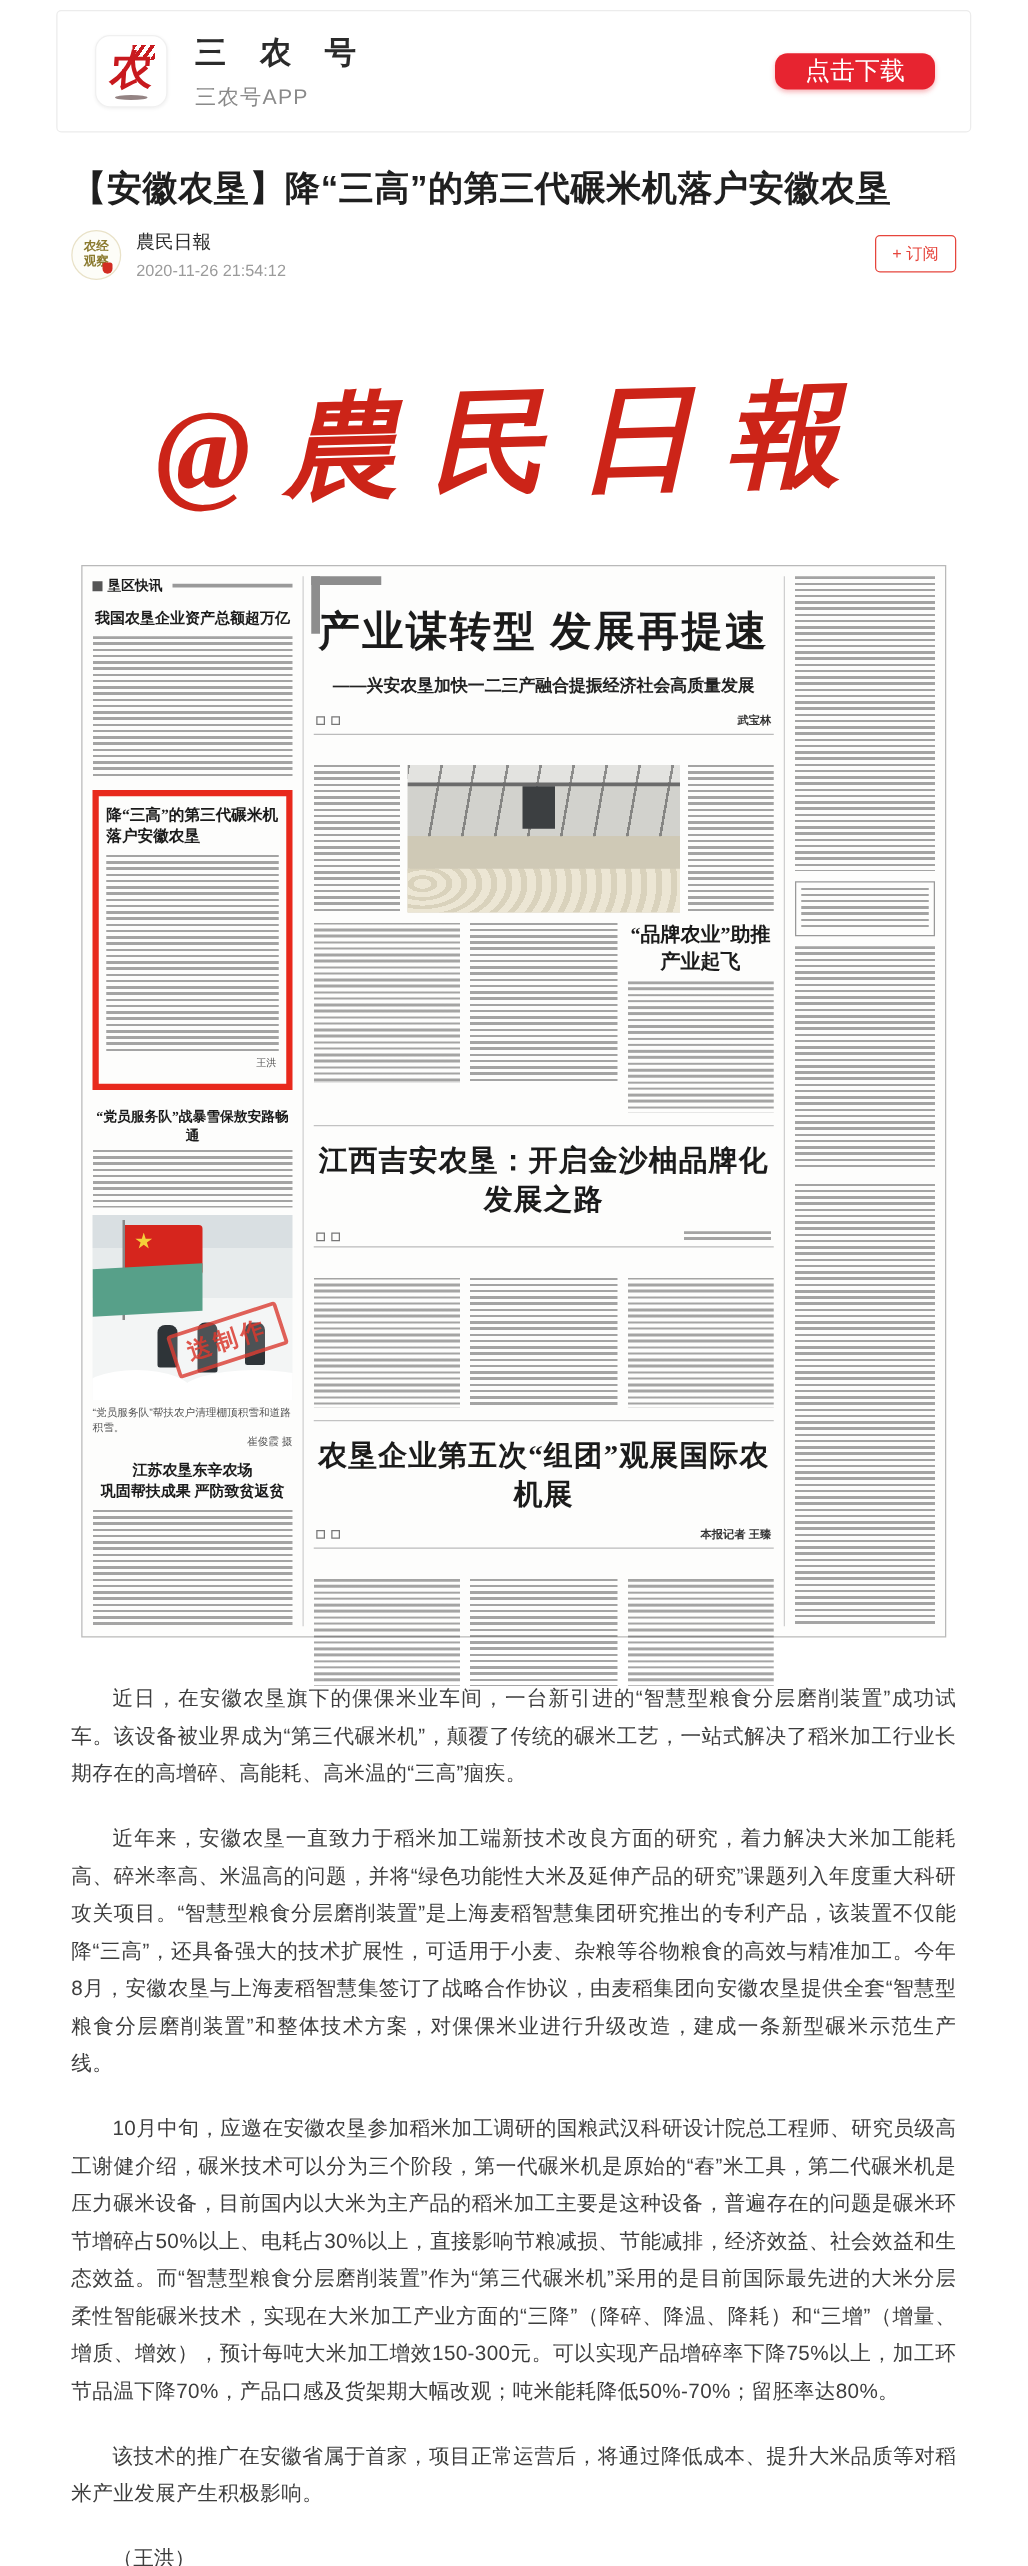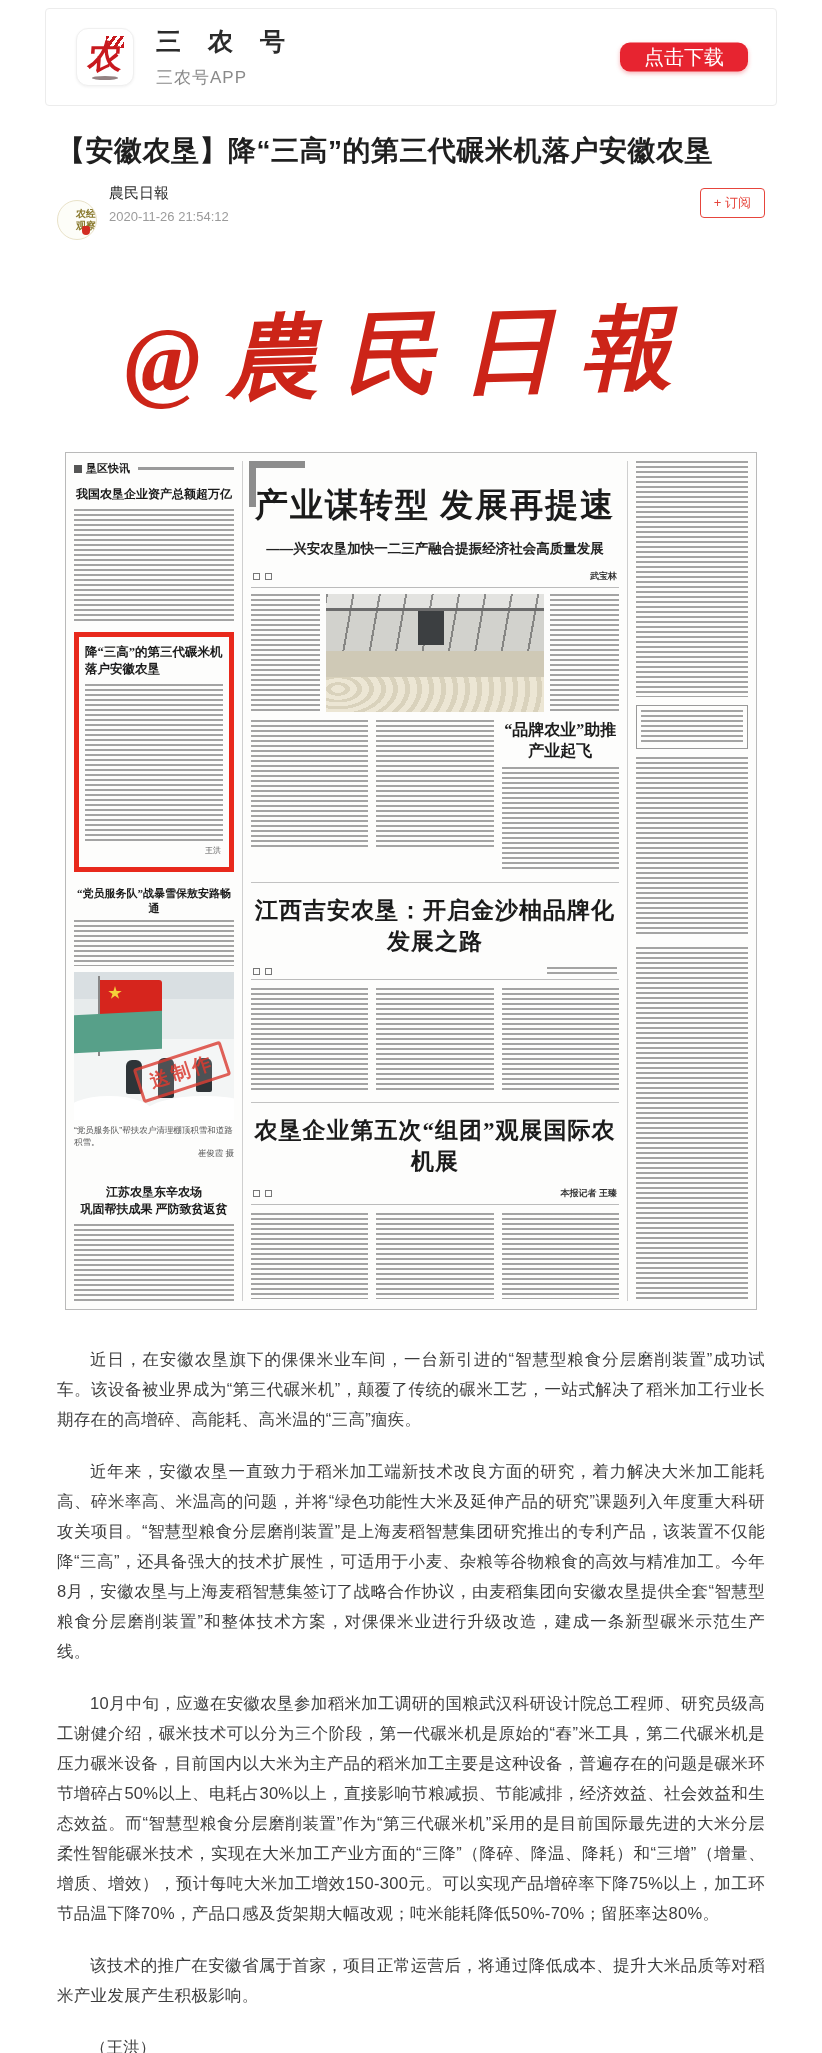--- a/index.html
+++ b/index.html
@@ -20,22 +20,22 @@
   .app-titles { margin-left:22px; }
   .app-name { font-size:25px; font-weight:bold; color:#2b2b2b; letter-spacing:10px; }
   .app-sub { font-size:17px; color:#8a8a8a; margin-top:8px; letter-spacing:1px; }
   .download-btn { position:absolute; right:28px; top:50%; transform:translateY(-50%);
     background:#e72430; color:#fff; font-size:20px; padding:1px 24px; border:none; border-radius:10px;
     box-shadow:0 2px 4px rgba(231,36,48,.35); cursor:pointer; }
 
   
   .article-title { margin:26px 57px 0; font-size:28px; font-weight:bold; color:#1f1f1f; letter-spacing:.5px; }
   .author-row { margin:14px 57px 0; position:relative; height:46px; }
-  .avatar { position:absolute; left:0; top:16px; width:40px; height:40px; border-radius:50%;
-    border:1px solid #e9e2c8; background:#fdfdf8; overflow:hidden; text-align:right; cursor:pointer; }
+  .avatar { position:absolute; left:0; top:0; width:40px; height:40px; border-radius:50%;
+    border:1px solid #e9e2c8; background:#fdfdf8; overflow:hidden; text-align:center; cursor:pointer; }
   .avatar .l1,.avatar .l2 { font-size:10px; font-weight:bold; color:#8a7a2e; line-height:12px; font-family:"Liberation Serif", serif; }
   .avatar .l1 { margin-top:7px; }
   .avatar .dot { position:absolute; right:6px; bottom:4px; width:8px; height:9px; background:#d22c22; border-radius:2px 2px 4px 4px; }
   .author-meta { margin-left:52px; }
   .author-name { font-size:15px; color:#2b2b2b; cursor:pointer; }
   .author-time { font-size:13px; color:#9b9b9b; margin-top:6px; }
   .subscribe-btn { position:absolute; right:0; top:4px; background:#fff; color:#e6453c;
     border:1px solid #e6453c; border-radius:4px; font-size:13px; padding:5px 13px; cursor:pointer; }
 
   
@@ -57,21 +57,21 @@
   .np-left { width:160px; display:flex; flex-direction:column; }
   .np-label-row { display:flex; align-items:center; gap:4px; margin-bottom:6px; }
   .np-label-row .sq { width:8px; height:8px; background:#555; }
   .np-label { font-size:11px; }
   .np-label-row .bar { flex:1; height:3px; background:#9a9a9a; margin-left:4px; }
   .np-h1 { font-size:12px; text-align:center; margin:4px 0 6px; }
   .np-sig { font-size:8px; color:#555; text-align:right; margin:3px 2px 6px; }
   .red-box { border:5px solid #e8291c; padding:7px 6px 5px; margin:2px 0 8px; }
   .red-box .t { font-size:12.5px; line-height:17px; }
   .np-h2 { font-size:11px; text-align:center; margin:6px 0 4px; }
-  .np-h3 { font-size:12px; text-align:center; line-height:17px; margin-top:24px; }
+  .np-h3 { font-size:12px; text-align:center; line-height:17px; margin-top:8px; }
 
   .snow-photo { position:relative; width:100%; height:148px; margin-top:6px; overflow:hidden;
     background:linear-gradient(to bottom,#d9dfe2 0 18%, #e7ebec 18% 45%, #f3f5f5 45% 100%); }
   .snow-photo .tarp { position:absolute; left:0; top:28%; width:55%; height:26%; background:#57a089; transform:skewY(-3deg); }
   .snow-photo .pole { position:absolute; left:24px; top:4px; width:2px; height:80px; background:#888; }
   .snow-photo .flag { position:absolute; left:26px; top:8px; width:62px; height:40px; background:#d6251d;
     border-radius:0 3px 3px 0; }
   .snow-photo .flag::after { content:""; position:absolute; left:8px; top:6px; width:14px; height:14px;
     background:#f4d03a; clip-path:polygon(50% 0,61% 35%,98% 35%,68% 57%,79% 91%,50% 70%,21% 91%,32% 57%,2% 35%,39% 35%); }
   .snow-photo .fig { position:absolute; width:16px; height:34px; background:#2e3438; border-radius:6px 6px 2px 2px; }
@@ -82,21 +82,21 @@
   .np-caption { font-size:8.5px; color:#555; line-height:12px; margin-top:4px; }
   .np-credit { text-align:right; font-size:8.5px; color:#555; }
 
   
   .np-mid { width:368px; display:flex; flex-direction:column; }
   .np-art1 { position:relative; padding-top:10px; }
   .corner-tl { position:absolute; left:-2px; top:0; width:56px; height:46px;
     border-left:7px solid #8d8d8d; border-top:7px solid #8d8d8d; }
   .np-big-head { font-size:33px; text-align:center; letter-spacing:2px; margin-top:12px; }
   .np-sub-head { font-size:13.5px; text-align:center; margin:12px 0 10px; font-family:Liberation Sans, sans-serif; font-weight:bold; color:#222; }
-  .byline-row { display:flex; align-items:center; gap:5px; border-bottom:1px solid #bbb; padding:2px 2px 4px; margin-bottom:6px; }
+  .byline-row { display:flex; align-items:center; gap:5px; border-bottom:1px solid #bbb; padding:2px 2px 4px; margin-bottom:24px; }
   .byline-row .mk { width:7px; height:7px; border:1px solid #777; }
   .byline-row .nm { margin-left:auto; font-size:9px; font-weight:bold; color:#333; }
   .photo-row { display:flex; gap:6px; margin-top:2px; }
   .photo-row .side { flex:1; }
   .barn-photo { width:218px; height:118px; position:relative; overflow:hidden;
     background:linear-gradient(to bottom,#e3e3e0 0 12%, #d2d2cd 12% 48%, #cfc9b6 48% 72%, #d8cfba 72% 100%); }
   .barn-photo .beams { position:absolute; top:0; left:0; right:0; height:48%;
     background:repeating-linear-gradient(100deg, rgba(70,70,70,.55) 0 2px, transparent 2px 26px); }
   .barn-photo .truss { position:absolute; top:12%; left:0; right:0; height:3px; background:#6b6b6b; }
   .barn-photo .door { position:absolute; top:14%; left:42%; width:26px; height:34px; background:#3c3f41; }

